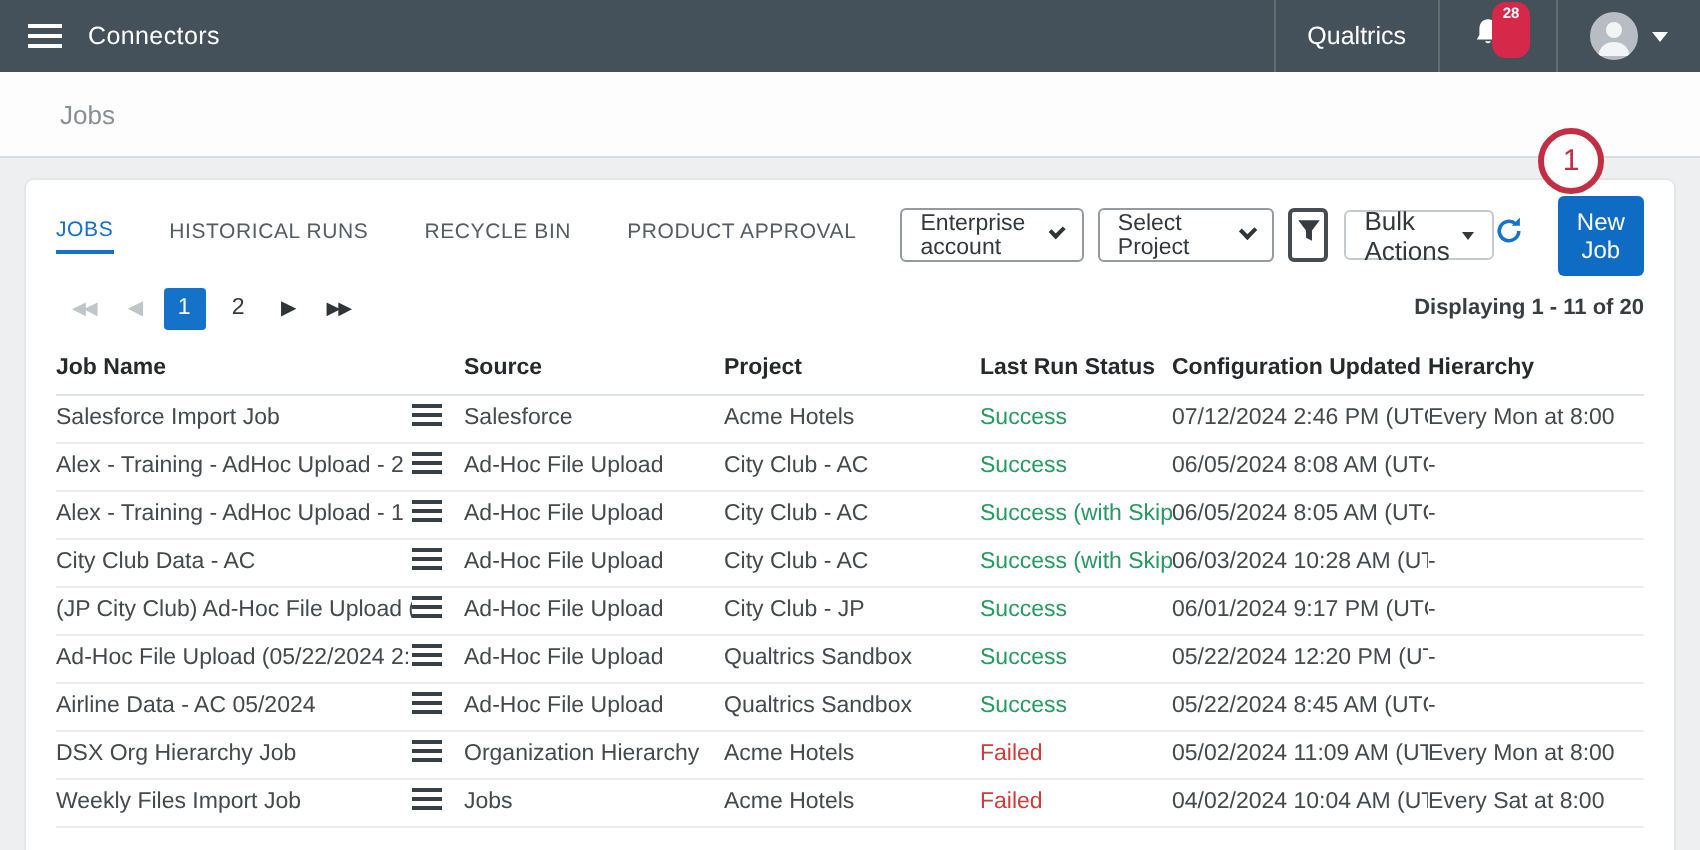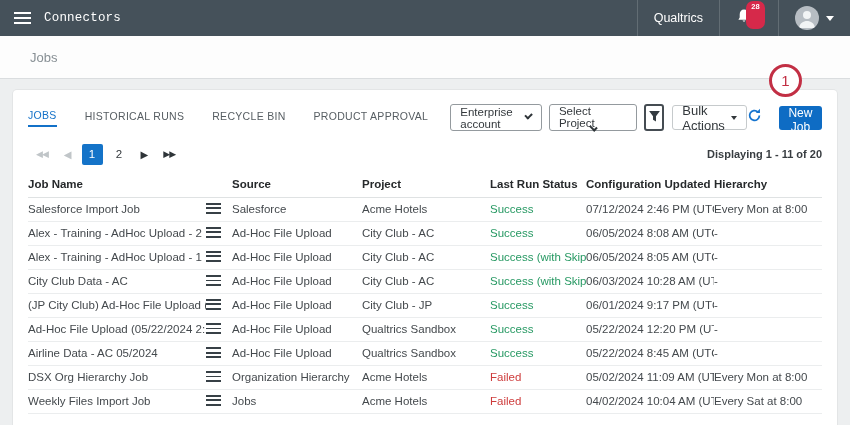--- a/index.html
+++ b/index.html
@@ -1,21 +1,21 @@
 <!DOCTYPE html>
 <html><head>
 <meta charset="utf-8">
 <style>
   * { margin:0; padding:0; box-sizing:border-box; }
   html,body { width:850px; height:425px; overflow:hidden; }
   body { font-family:"Liberation Sans", sans-serif; background:#edeff0; color:#3f4448; position:relative; }
 
   
   .topbar { height:36px; background:#45515a; display:flex; align-items:center; color:#fff; }
-  .tb-left { display:flex; align-items:center; gap:13px; padding-left:14px; flex:1;font-family:Liberation Mono, monospace; }
+  .tb-left { display:flex; align-items:center; gap:13px; padding-left:14px; flex:1; }
   .burger-w { width:17px; height:12px; cursor:pointer;
     background:linear-gradient(#fff 0 2px,transparent 2px 5px,#fff 5px 7px,transparent 7px 10px,#fff 10px 12px); }
   .tb-title { font-size:12.5px; letter-spacing:.2px; }
   .tb-sec { border-left:1px solid rgba(255,255,255,.16); height:36px; display:flex; align-items:center; padding:0 16px; cursor:pointer; }
   .brand { font-size:12.5px; }
   .bell-wrap { position:relative; padding-right:10px; }
   .badge { position:absolute; top:-7px; left:10px; min-width:19px; height:28px; padding:0 4px;
     background:#d6294a; border-radius:7px; font-size:7.5px; font-weight:bold; line-height:12px; text-align:center; }
   .avatar { width:24px; height:24px; border-radius:50%; background:#b7bdc3; overflow:hidden; display:flex; align-items:flex-end; justify-content:center; }
   .caret-down { width:0; height:0; border-left:4px solid transparent; border-right:4px solid transparent; border-top:5px solid #fff; margin-left:7px; }
@@ -29,30 +29,30 @@
     border-radius:4px 4px 0 0; box-shadow:0 0 0 1px rgba(0,0,0,.04); padding:14px 15px 0; }
 
   
   .toolrow { display:flex; align-items:center; height:27px; }
   .tabs { display:flex; align-items:center; gap:28px; margin-right:22px; }
   .tab { font-size:10.5px; letter-spacing:.3px; color:#565d62; cursor:pointer; padding-bottom:4px; white-space:nowrap; }
   .tab.active { color:#1371c8; border-bottom:2px solid #1371c8; }
   .select { height:27px; border:1px solid #949a9e; border-radius:3px; background:#fff; display:flex; align-items:center;
     justify-content:space-between; font-size:11.5px; color:#33383c; padding:0 9px; cursor:pointer; }
   .sel-account { width:133px; margin-right:7px; }
-  .sel-project { width:128px; margin-right:7px;flex-direction:column; }
+  .sel-project { width:128px; margin-right:7px; }
   .chev { width:7px; height:7px; border-right:2px solid #2e3438; border-bottom:2px solid #2e3438; transform:rotate(45deg); margin-top:-4px; }
   .filter-btn { width:29px; height:27px; border:2px solid #454c52; border-radius:3px; background:#fff; display:flex;
     align-items:center; justify-content:center; margin-right:8px; cursor:pointer; }
   .bulk-btn { height:25px; border:1px solid #c6cacc; border-radius:3px; background:#fff; display:flex; align-items:center;
     gap:6px; font-size:13px; color:#33383c; padding:0 9px; cursor:pointer; }
   .bulk-caret { width:0; height:0; border-left:3.5px solid transparent; border-right:3.5px solid transparent; border-top:4.5px solid #33383c; }
   .tool-spacer { flex:1; }
   .refresh-btn { margin-right:17px; cursor:pointer; display:flex; align-items:center; }
-  .newjob-btn { width:68px; height:24px; background:#0e6cc4; border:none; border-radius:3px; color:#fff; font-size:12px;
+  .newjob-btn { width:68px; height:40px; background:#0e6cc4; border:none; border-radius:3px; color:#fff; font-size:12px;
     font-family:"Liberation Sans", sans-serif; cursor:pointer; }
 
   
   .anno { position:absolute; left:769px; top:64px; width:33px; height:33px; border:3px solid #c22f44; border-radius:50%;
     background:#fff; color:#c22f44; font-size:15px; display:flex; align-items:center; justify-content:center; z-index:5; }
 
   
   .pagerow { display:flex; align-items:center; margin-top:12px; height:22px; }
   .pg-btn { font-size:9px; color:#2e3438; cursor:pointer; padding:0 8px; letter-spacing:-1px; user-select:none; }
   .pg-btn.disabled { color:#c0c5c8; cursor:default; }

